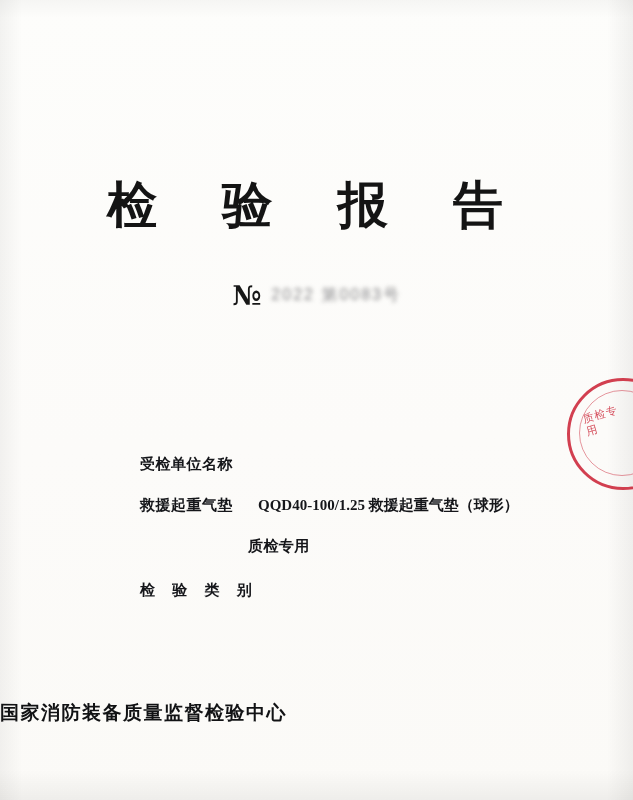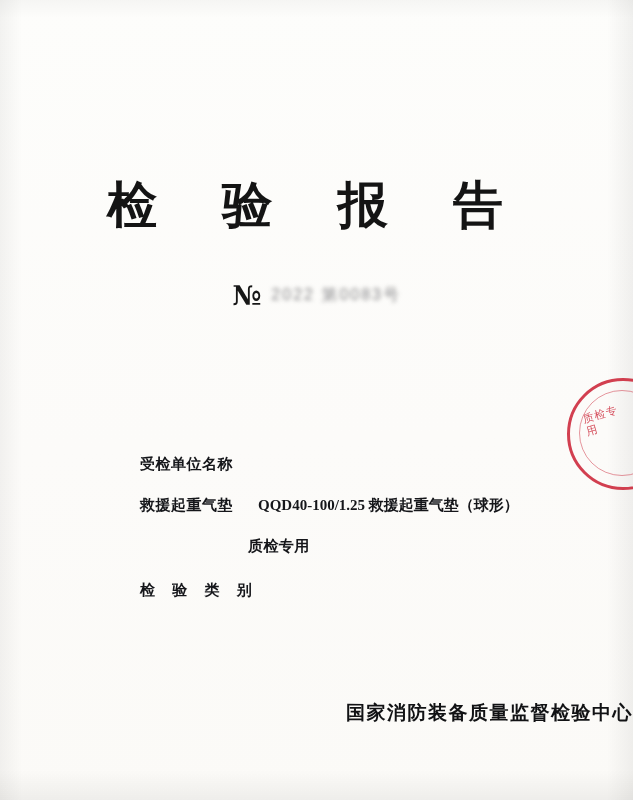--- a/index.html
+++ b/index.html
@@ -147,21 +147,21 @@
     font-family: Liberation Serif, serif;
     letter-spacing: 0px;
     margin-left: 10px;
   }
 
   .footer {
     position: absolute;
     left: 0;
     top: 700px;
     width: 633px;
-    text-align: right;
+    text-align: left;
     font-size: 19px;
     font-weight: 700;
     letter-spacing: 1.5px;
     color: #111214;
     font-family: "DejaVu Sans", "Liberation Sans", sans-serif;
   }
 </style>
 </head>
 <body>
 

